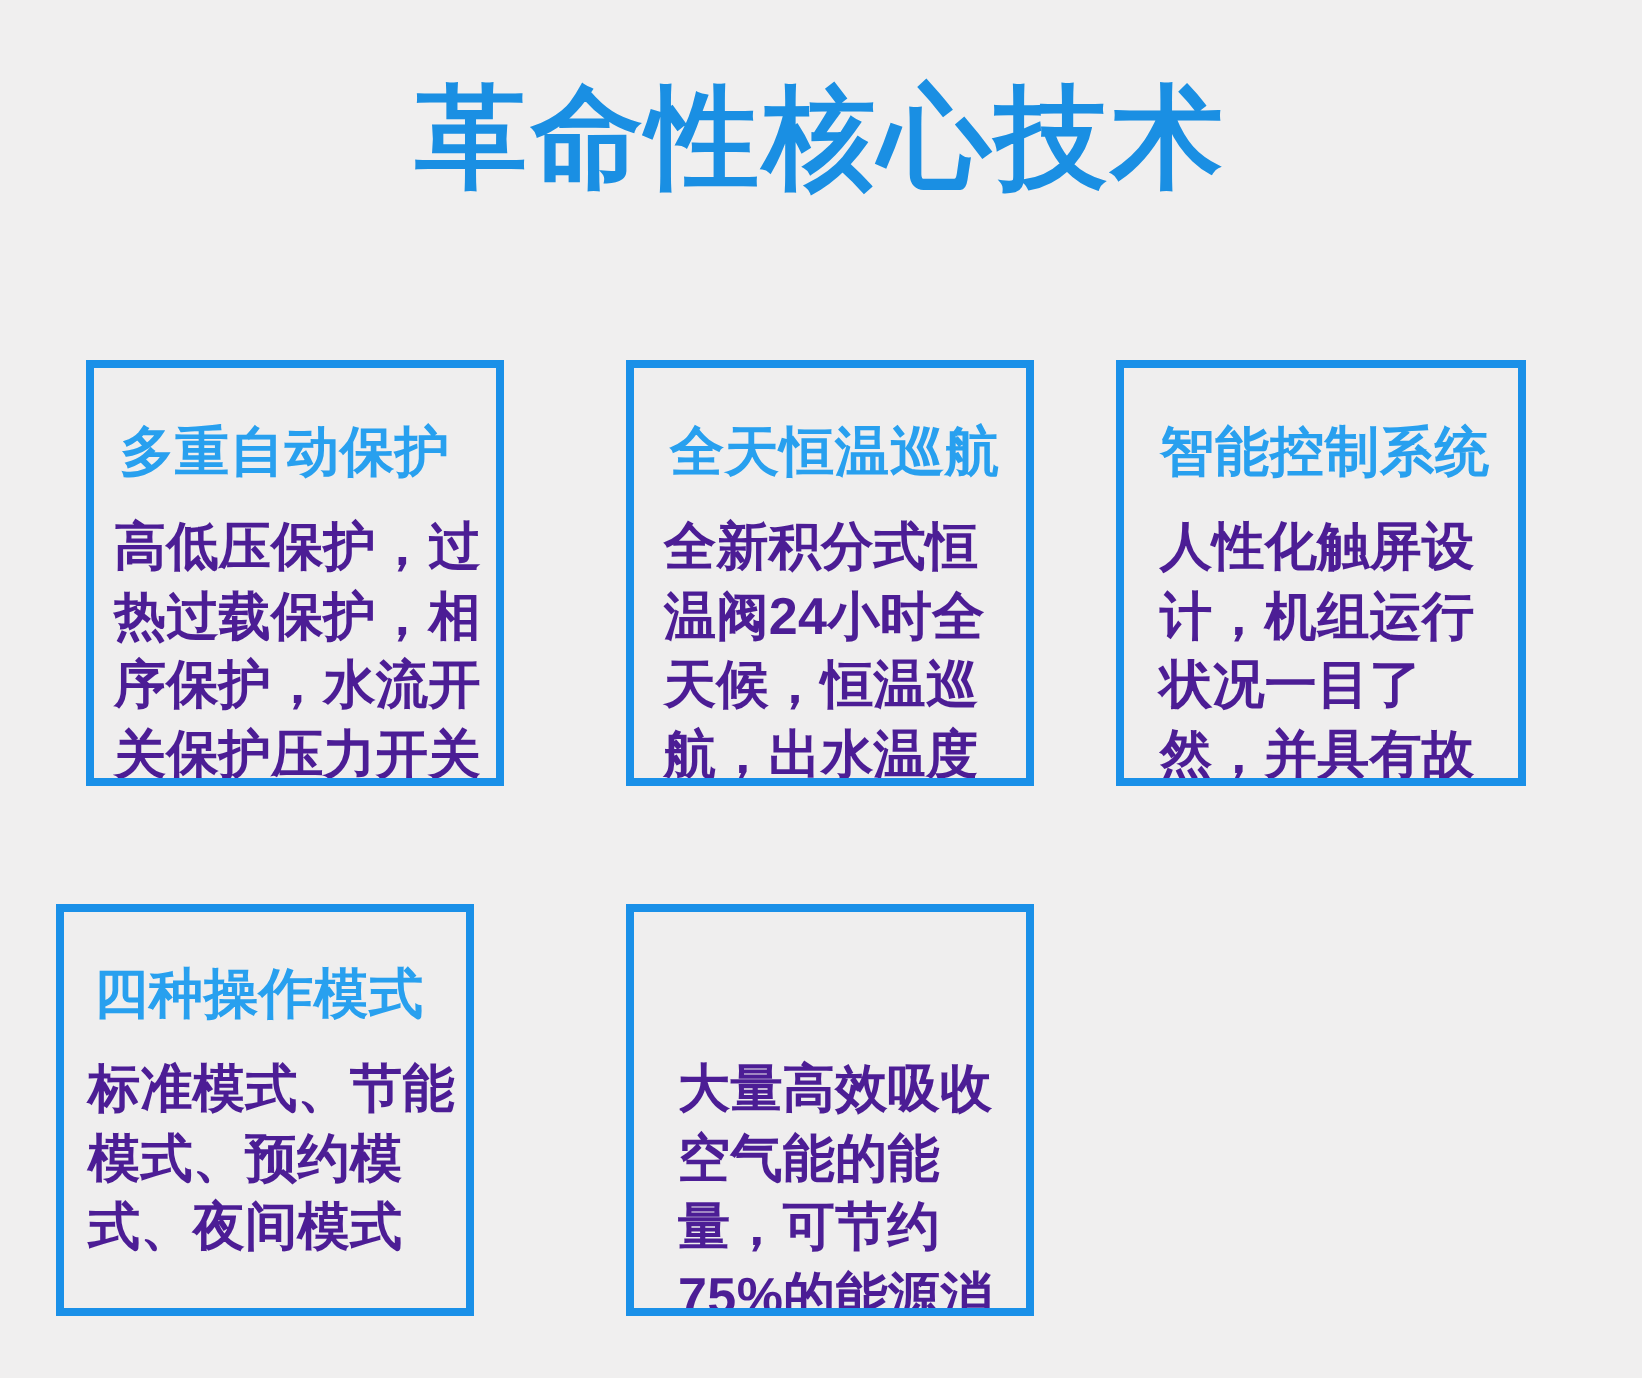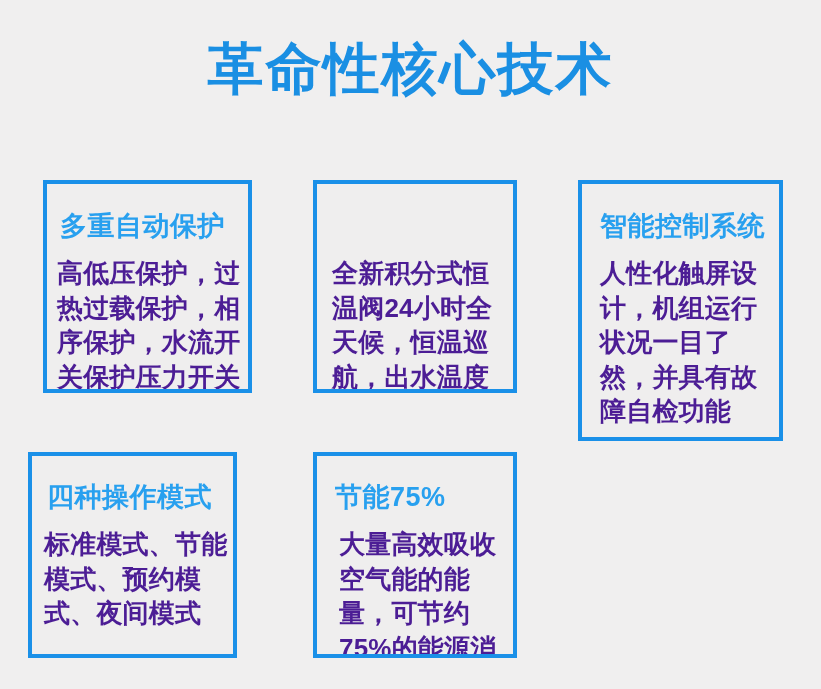--- a/index.html
+++ b/index.html
@@ -64,21 +64,21 @@
     font-size: 26px;
     font-weight: bold;
     color: #4c1d95;
     line-height: 1.33;
     letter-spacing: 0.2px;
   }
 
   
   #card-1 { left: 43px;  top: 180px; width: 209px; height: 213px; }
   #card-2 { left: 313px; top: 180px; width: 204px; height: 213px; }
-  #card-3 { left: 578px; top: 180px; width: 205px; height: 261px; }
+  #card-3 { left: 558px; top: 180px; width: 205px; height: 213px; }
   
   #card-4 { left: 28px;  top: 452px; width: 209px; height: 206px; }
   #card-5 { left: 313px; top: 452px; width: 204px; height: 206px; }
   #card-6 { left: 578px; top: 452px; width: 205px; height: 206px; }
 
   
   #card-1 .card-heading { left: 13px; top: 27px; }
   #card-1 .card-body    { left: 10px; top: 72px; width: 190px; }
 
   #card-2 .card-heading { left: 18px; top: 27px; }
@@ -105,39 +105,39 @@
 
   <div class="card" id="card-1">
     <div class="card-inner">
       <div class="card-heading">多重自动保护</div>
       <div class="card-body">高低压保护，过热过载保护，相序保护，水流开关保护压力开关保护</div>
     </div>
   </div>
 
   <div class="card" id="card-2">
     <div class="card-inner">
+      <div class="card-heading">全天恒温巡航</div>
       <div class="card-body">全新积分式恒温阀24小时全天候，恒温巡航，出水温度更精准</div>
     </div>
   </div>
 
   <div class="card" id="card-3">
     <div class="card-inner">
       <div class="card-heading">智能控制系统</div>
       <div class="card-body">人性化触屏设计，机组运行状况一目了然，并具有故障自检功能</div>
     </div>
   </div>
 
   <div class="card" id="card-4">
     <div class="card-inner">
       <div class="card-heading">四种操作模式</div>
       <div class="card-body">标准模式、节能模式、预约模式、夜间模式</div>
     </div>
   </div>
 
   <div class="card" id="card-5">
     <div class="card-inner">
-      <div class="card-heading">节能75%</div>
       <div class="card-body">大量高效吸收空气能的能量，可节约75%的能源消耗</div>
     </div>
   </div>
 
 
 </div>
 
 </body></html>

